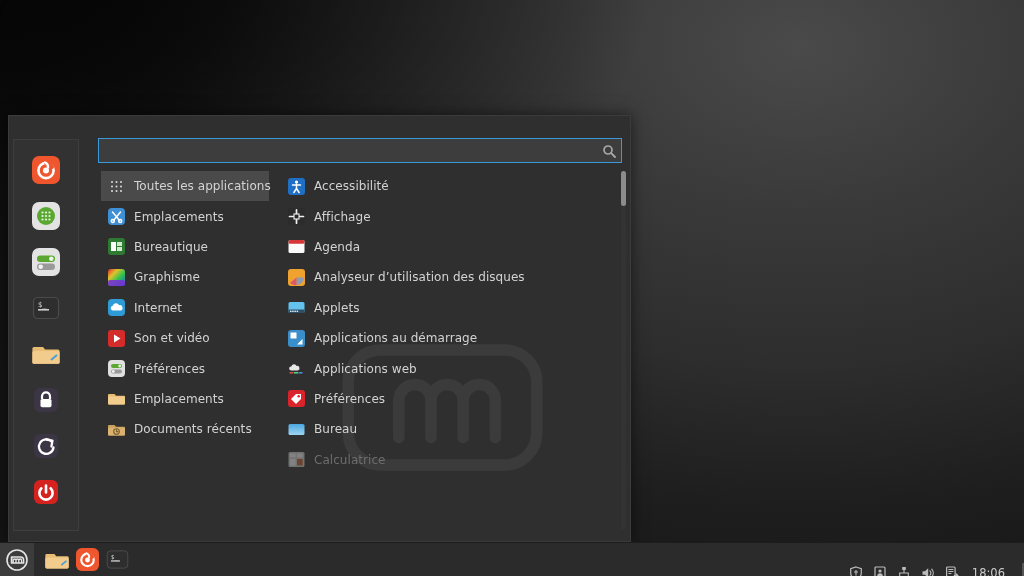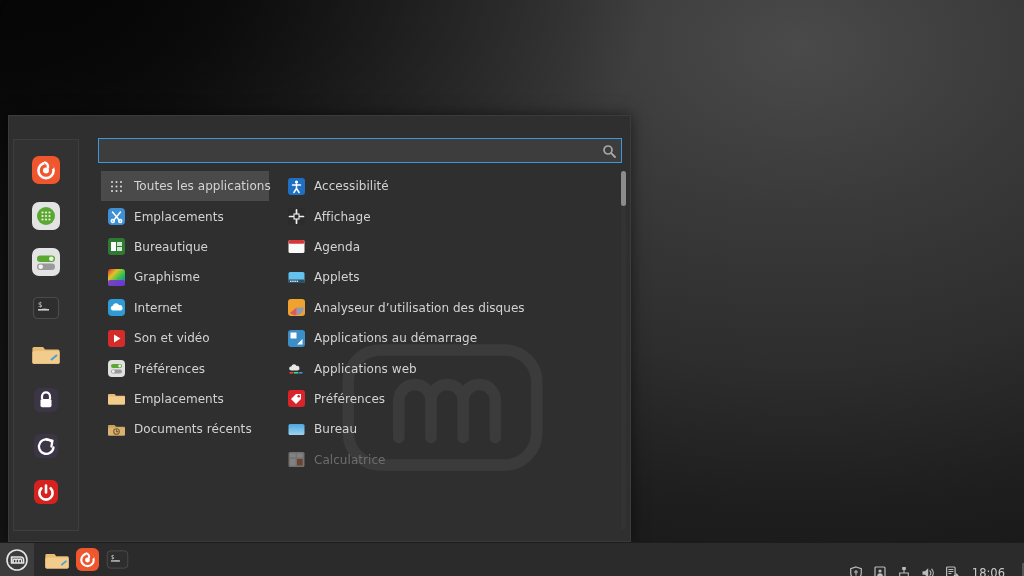--- a/index.html
+++ b/index.html
@@ -400,47 +400,47 @@
             <rect x="0.5" y="2" width="16" height="13" rx="1.6" fill="#fafafa"></rect>
             <rect x="0.5" y="2" width="16" height="3.8" rx="1.6" fill="#d8373a"></rect>
           </svg>
         </span>
         <span class="lbl">Agenda</span>
       </div>
 
       <div class="row">
         <span class="ico">
           <svg width="17" height="17" viewBox="0 0 17 17">
+            <rect width="17" height="17" rx="3" fill="#f0a22e"></rect>
+            <path d="M8.5 8.5 L8.5 16 A7.5 7.5 0 0 0 16 8.5 z" fill="#8e9bb5"></path>
+            <path d="M8.5 8.5 L2 14 A7.5 7.5 0 0 0 8.5 16 z" fill="#d8596b"></path>
+          </svg>
+        </span>
+        <span class="lbl">Analyseur d’utilisation des disques</span>
+      </div>
+
+      <div class="row">
+        <span class="ico">
+          <svg width="17" height="17" viewBox="0 0 17 17">
             <rect x="0.5" y="3" width="16" height="11" rx="1.6" fill="#63c2ee"></rect>
             <rect x="0.5" y="10.5" width="16" height="3.5" rx="1" fill="#2f4f66"></rect>
             <g fill="#d8eef9">
               <rect x="2" y="11.6" width="1.5" height="1.4"></rect>
                 <rect x="4.2" y="11.6" width="1.5" height="1.4"></rect>
               <rect x="6.4" y="11.6" width="1.5" height="1.4"></rect>
                 <rect x="8.6" y="11.6" width="1.5" height="1.4"></rect>
             </g>
           </svg>
         </span>
         <span class="lbl">Applets</span>
       </div>
 
       <div class="row">
         <span class="ico">
           <svg width="17" height="17" viewBox="0 0 17 17">
-            <rect width="17" height="17" rx="3" fill="#f0a22e"></rect>
-            <path d="M8.5 8.5 L8.5 16 A7.5 7.5 0 0 0 16 8.5 z" fill="#8e9bb5"></path>
-            <path d="M8.5 8.5 L2 14 A7.5 7.5 0 0 0 8.5 16 z" fill="#d8596b"></path>
-          </svg>
-        </span>
-        <span class="lbl">Analyseur d’utilisation des disques</span>
-      </div>
-
-      <div class="row">
-        <span class="ico">
-          <svg width="17" height="17" viewBox="0 0 17 17">
             <rect width="17" height="17" rx="3" fill="#3a8ec9"></rect>
             <rect x="2.5" y="2.5" width="6" height="6" fill="#fff"></rect>
             <path d="M9 14.5 L14.5 9 L14.5 14.5 z" fill="#fff"></path>
           </svg>
         </span>
         <span class="lbl">Applications au démarrage</span>
       </div>
 
 
       <div class="row">

